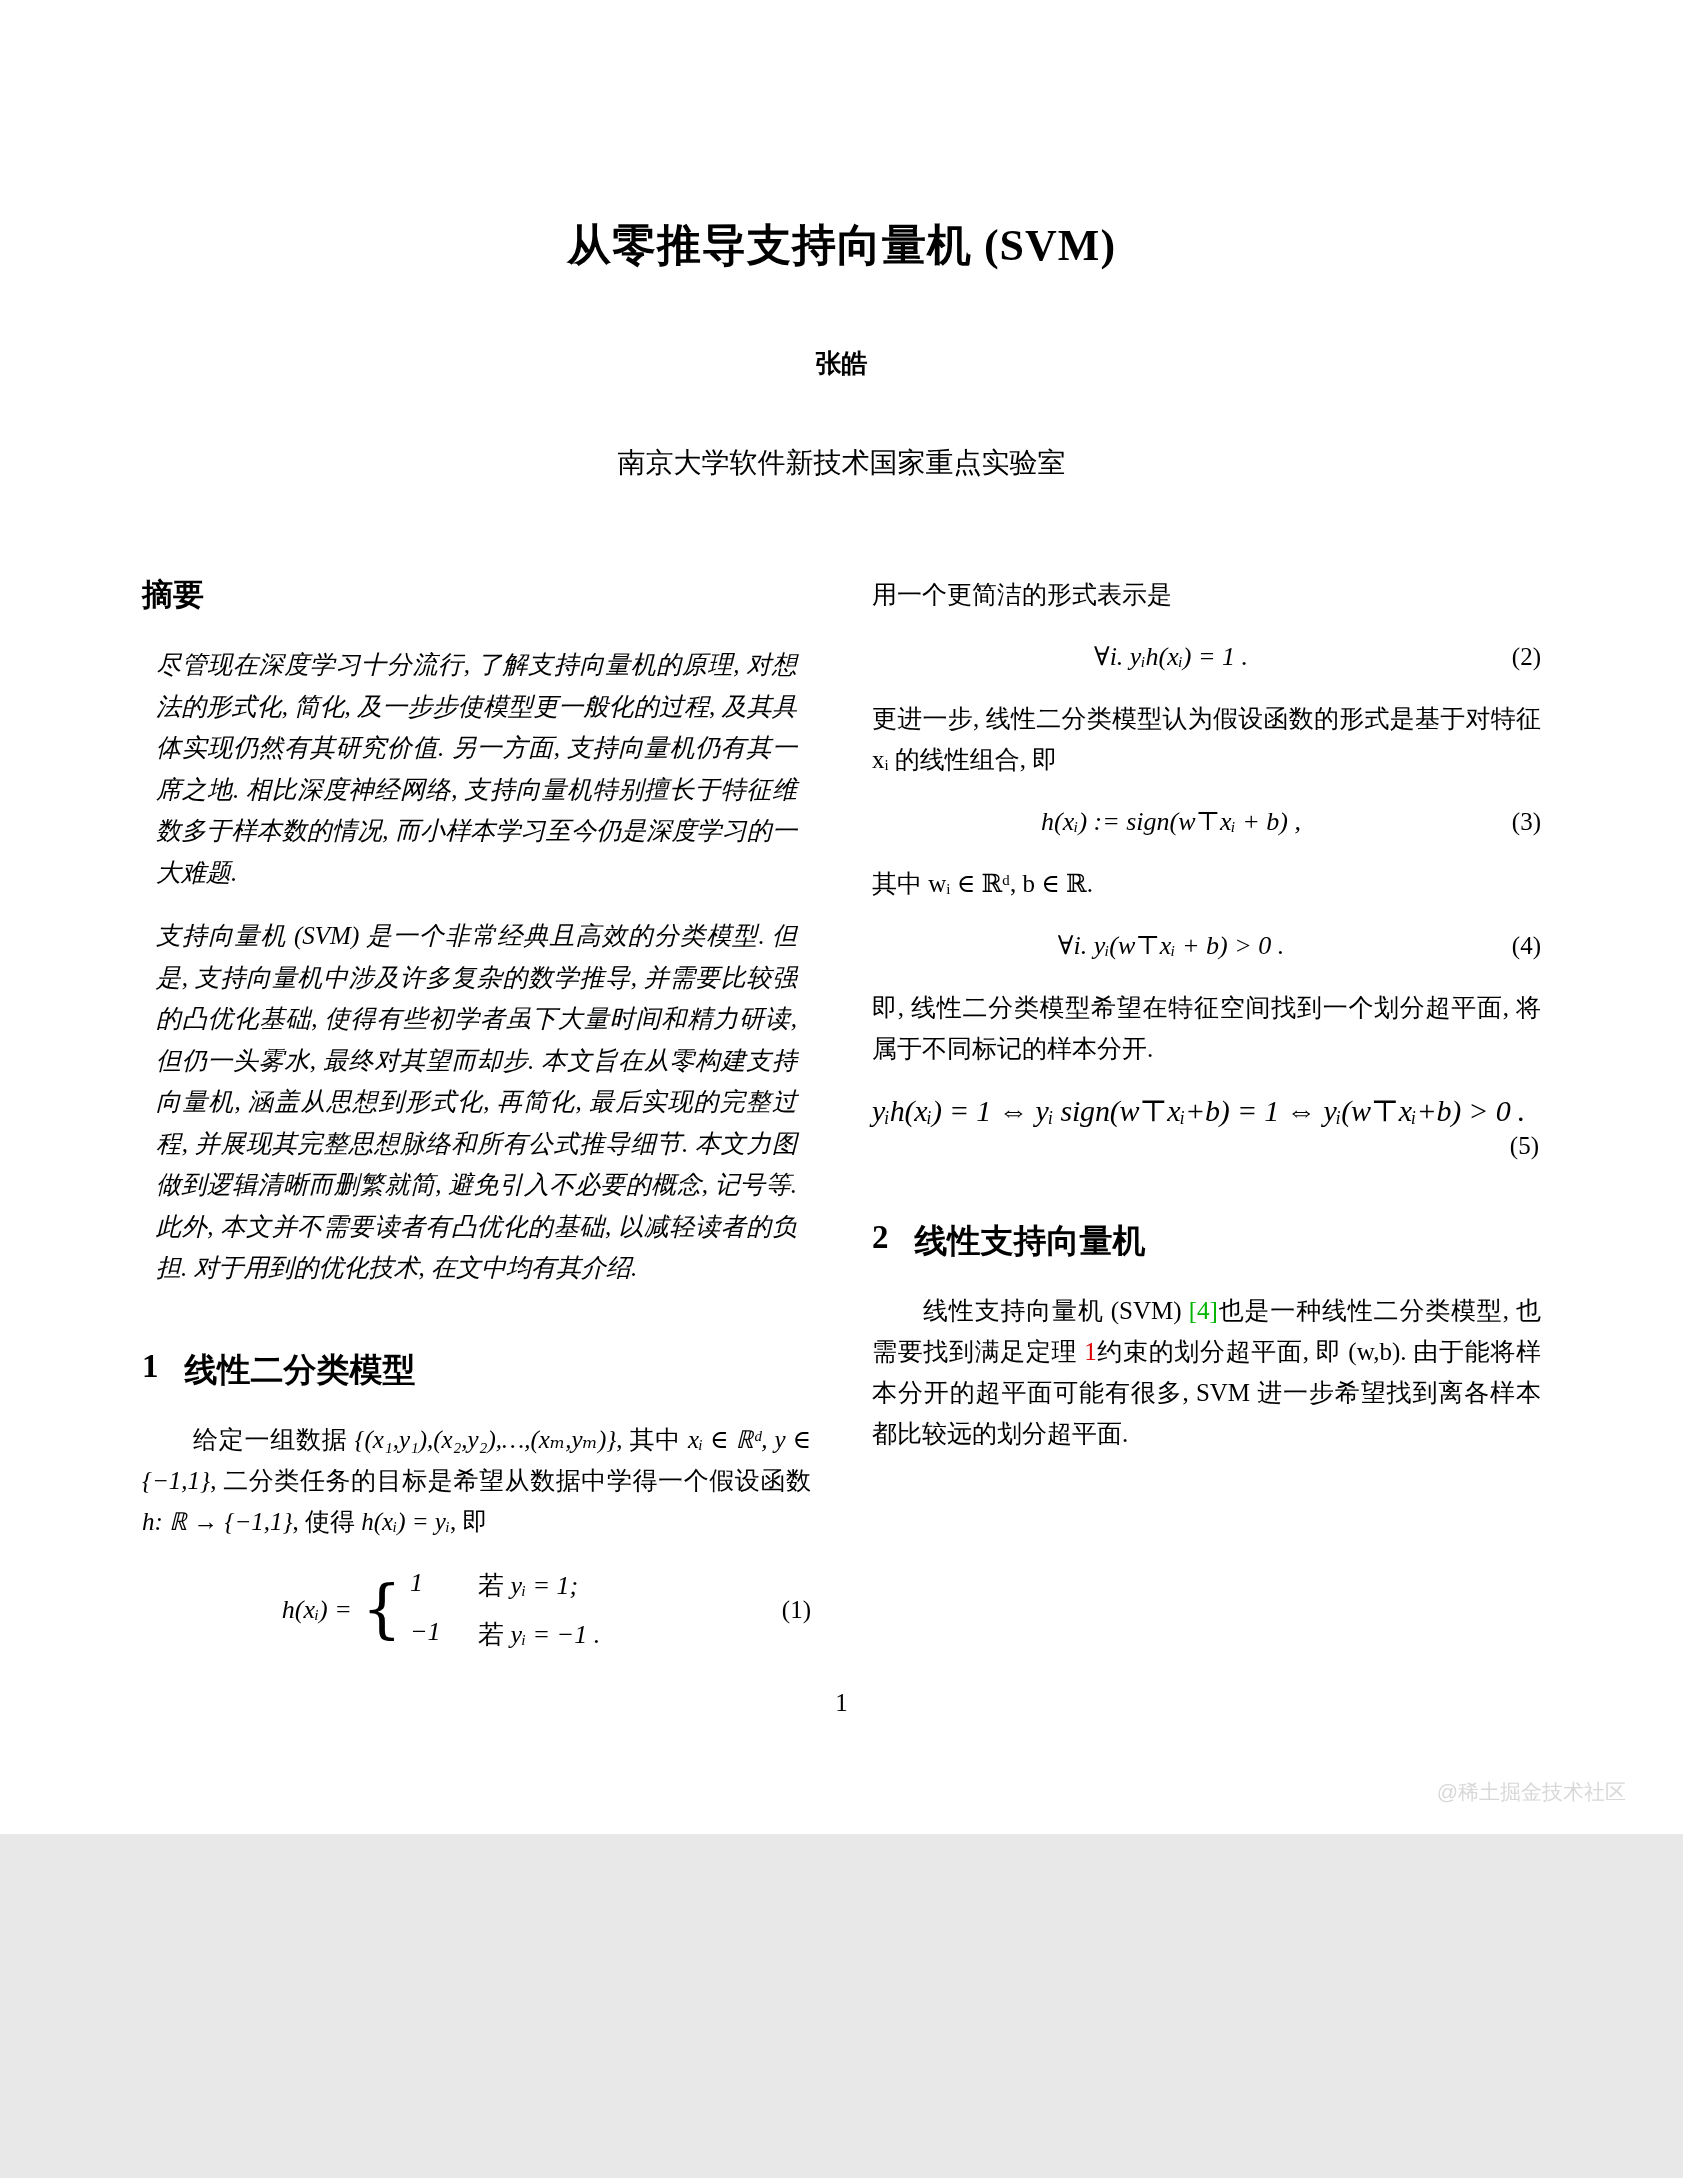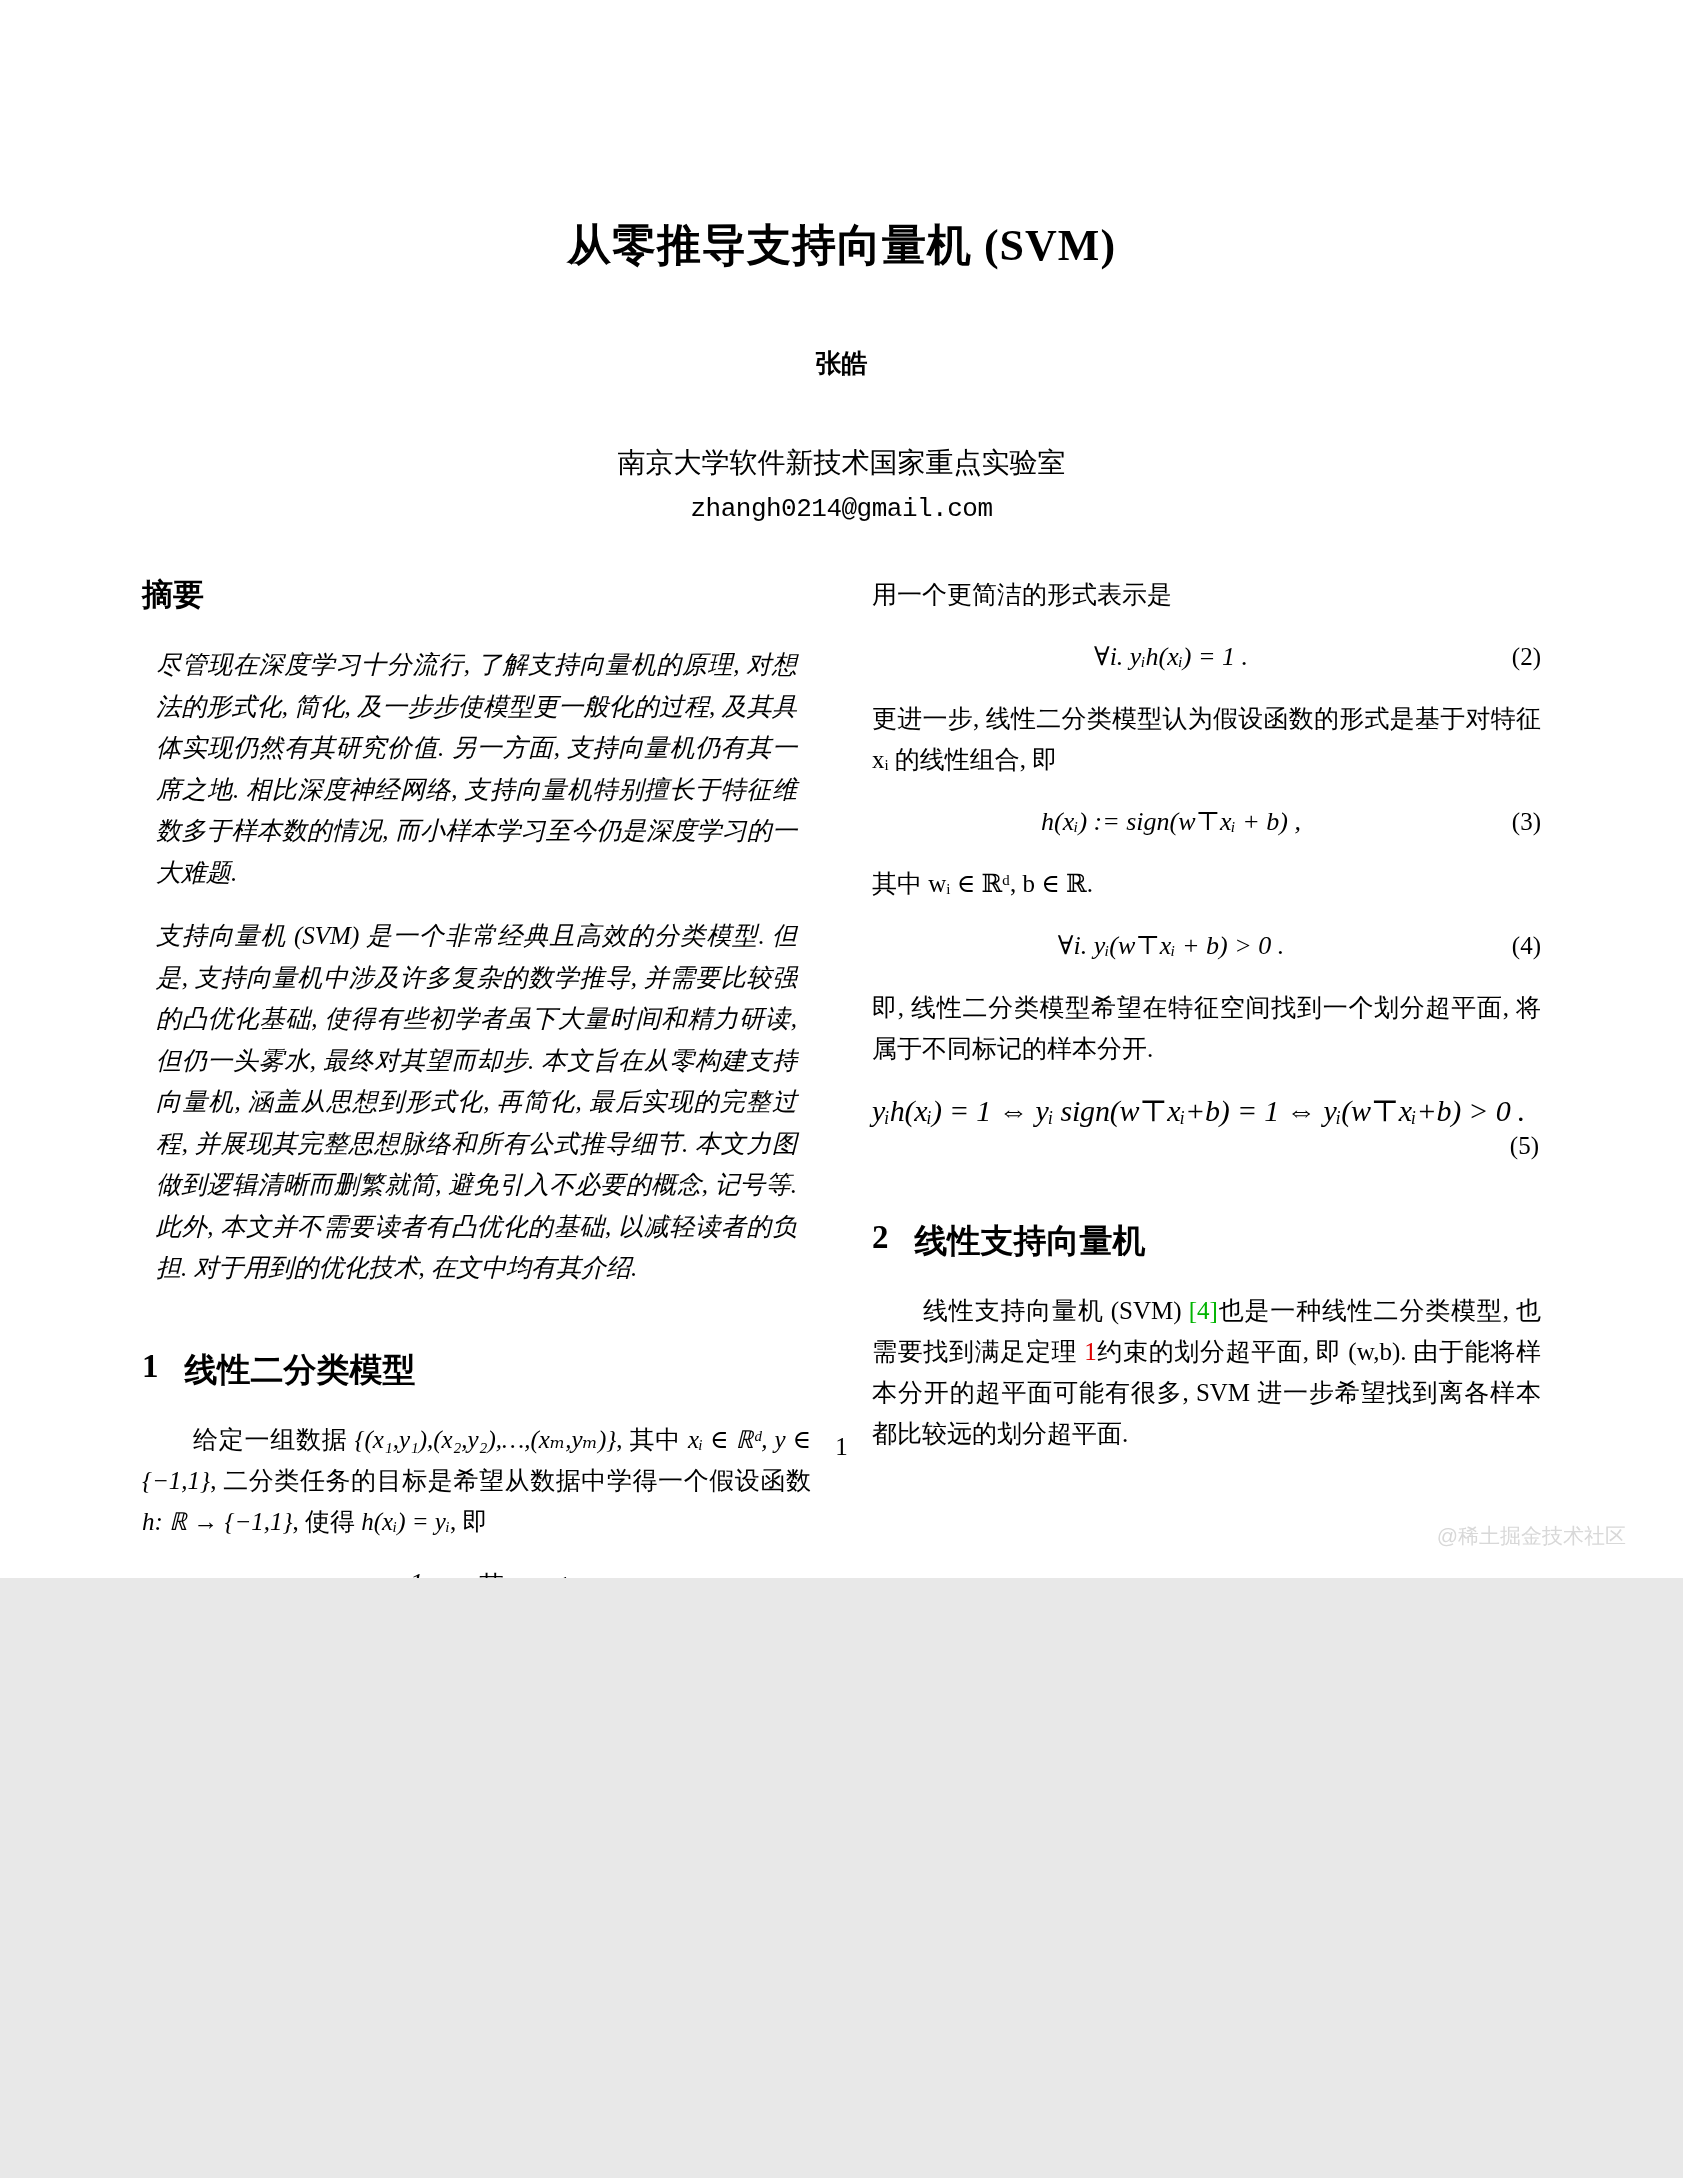--- a/index.html
+++ b/index.html
@@ -2,21 +2,21 @@
 <html><head>
 <meta charset="utf-8">
 <style>
   html, body {
     margin: 0;
     padding: 0;
     background: #e8e8e8;
   }
   .page {
     width: 1683px;
-    height: 1578px;
+    height: 1834px;
     background: #ffffff;
     position: relative;
     margin: 0 auto;
     overflow: hidden;
     box-sizing: border-box;
     font-family: "Liberation Serif", "DejaVu Serif", serif;
     color: #000000;
   }
 
   
@@ -183,21 +183,20 @@
 </style>
 </head>
 <body>
 
 <div class="page">
 
   <div class="paper-head">
     <div class="paper-title">从零推导支持向量机 (SVM)</div>
     <div class="paper-author">张皓</div>
     <div class="paper-affil">南京大学软件新技术国家重点实验室</div>
-    <div class="paper-email">zhangh0214@gmail.com</div>
   </div>
 
   <div class="body-cols">
 
     <div class="col">
 
       <div class="abstract-heading">摘要</div>
 
       <div class="abstract-body">
         <p>尽管现在深度学习十分流行, 了解支持向量机的原理, 对想法的形式化, 简化, 及一步步使模型更一般化的过程, 及其具体实现仍然有其研究价值. 另一方面, 支持向量机仍有其一席之地. 相比深度神经网络, 支持向量机特别擅长于特征维数多于样本数的情况, 而小样本学习至今仍是深度学习的一大难题.</p>

